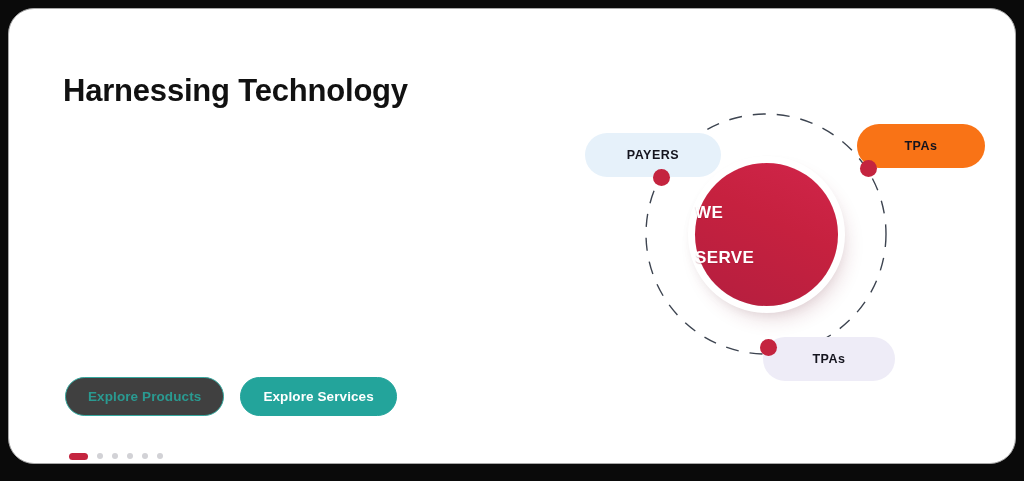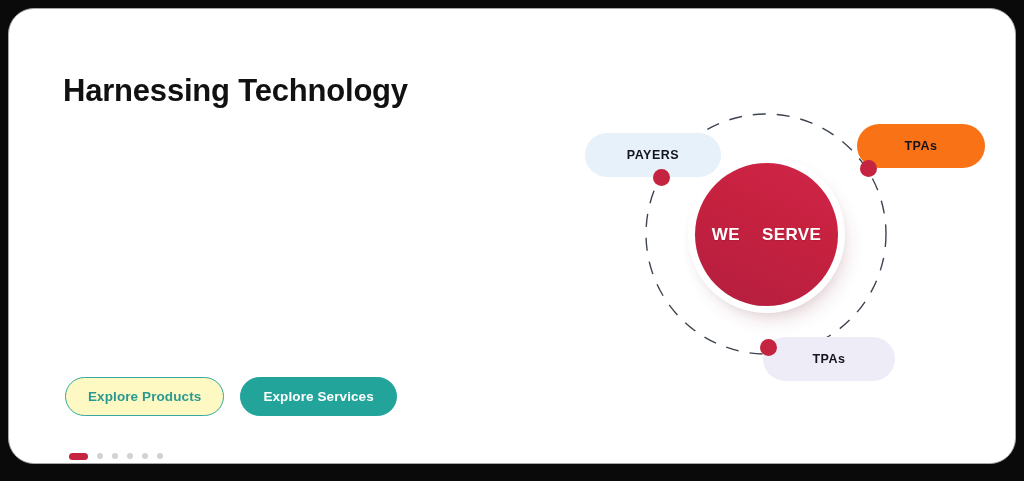--- a/index.html
+++ b/index.html
@@ -70,21 +70,21 @@
     border-radius: 20px;
     font-size: 13.5px;
     font-weight: 700;
     letter-spacing: 0.1px;
     box-sizing: border-box;
     cursor: pointer;
     white-space: nowrap;
   }
   .btn-outline {
     padding: 0 22px;
-    background: #fef9c3;
+    background: #404040;
     border: 1.3px solid #35a89f;
     color: #2a9a91;
   }
   .btn-solid {
     padding: 8px 22px;
     background: #23a49b;
     border: 1.3px solid #23a49b;
     color: #ffffff;
   }
 
@@ -133,22 +133,21 @@
     top: 84px;
     width: 143px;
     height: 143px;
     border-radius: 50%;
     background: linear-gradient(205deg, #d1254a 0%, #c6213f 42%, #b41e3f 100%);
     box-shadow:
       0 0 0 7px #ffffff,
       6px 11px 20px rgba(120, 30, 50, 0.20),
       0 4px 14px rgba(0, 0, 0, 0.10);
     display: flex;
-    flex-direction: row;
-    align-items: center;
+    flex-direction: column;
     justify-content: center;
     z-index: 4;
     gap: 22px;
   }
   .core-line {
     color: #ffffff;
     font-size: 17px;
     font-weight: 700;
     line-height: 23px;
     letter-spacing: 0.4px;

